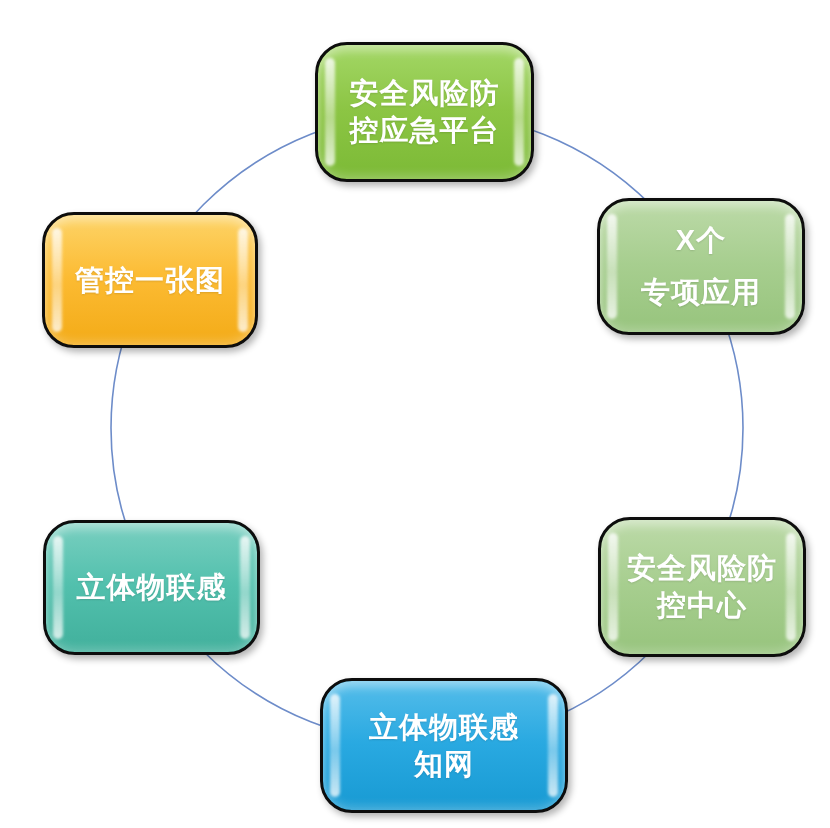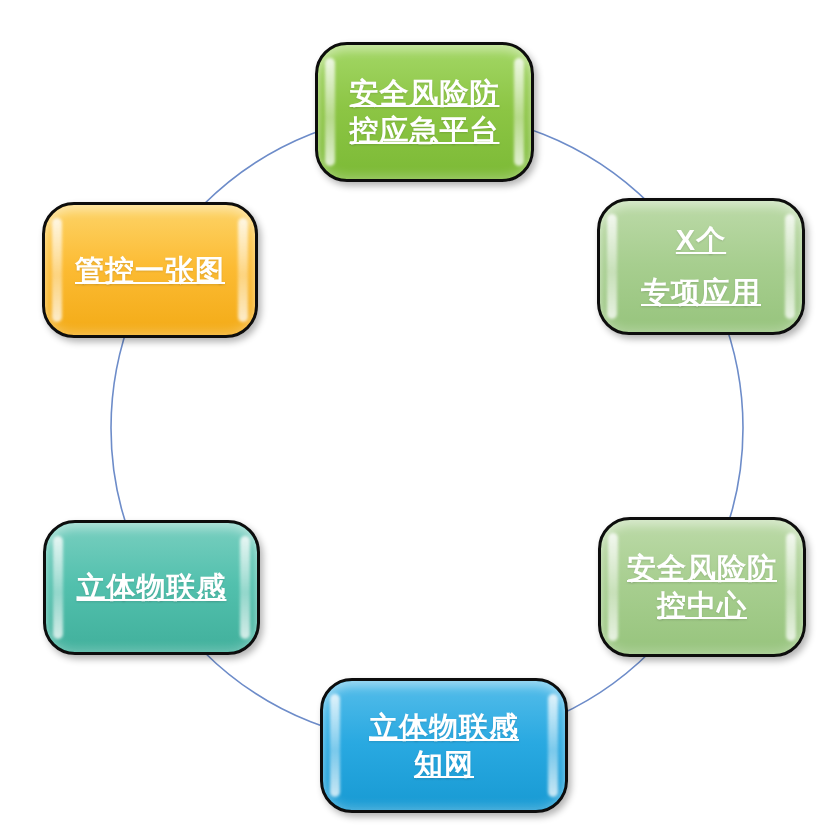--- a/index.html
+++ b/index.html
@@ -27,21 +27,21 @@
     filter:blur(1.5px);opacity:0.85;
   }
   .node::before{left:7px;}
   .node::after{right:7px;}
   .n-top   {left:315px;top:42px; width:219px;height:140px;}
   .n-tr    {left:597px;top:198px;width:208px;height:137px;line-height:1.78;}
   .n-br    {left:598px;top:517px;width:208px;height:140px;}
   .n-bottom{left:320px;top:678px;width:248px;height:135px;}
   .n-bl    {left:43px; top:520px;width:217px;height:135px;}
   .n-left  {left:42px; top:202px;width:216px;height:136px;}
-  .node span{position:relative;z-index:1;padding:0 21px;text-decoration:underline;}
+  .node span{position:relative;z-index:1;padding:0 21px;}
 </style>
 </head>
 <body>
 
 <div class="stage">
 
   <svg class="ring" width="830" height="828" viewBox="0 0 830 828" aria-hidden="true">
     <circle cx="427" cy="428" r="316" fill="none" stroke-width="1.6" stroke="#6d8cc9"></circle>
   </svg>
 
@@ -62,17 +62,17 @@
 
   <div class="node n-bottom" style="--base: #29a9e1; --light: #55bdea; --dark: #189ad3; color: rgb(255, 255, 255);">
     <span>立体物联感
 知网</span>
   </div>
 
   <div class="node n-bl" style="--base: #52c0ad; --light: #79cfc0; --dark: #41b09c; color: rgb(255, 255, 255);">
     <span>立体物联感</span>
   </div>
 
-  <div class="node n-left" style="--base: #fcbb33; --light: #fdd468; --dark: #f3ab17; color: rgb(255, 255, 255);">
+  <div class="node n-left" style="--base: #fcbb33; --light: #fdd468; --dark: #f3ab17; color: rgb(255, 255, 255); margin-top: 10px;">
     <span>管控一张图</span>
   </div>
 
 </div>
 
 </body></html>

